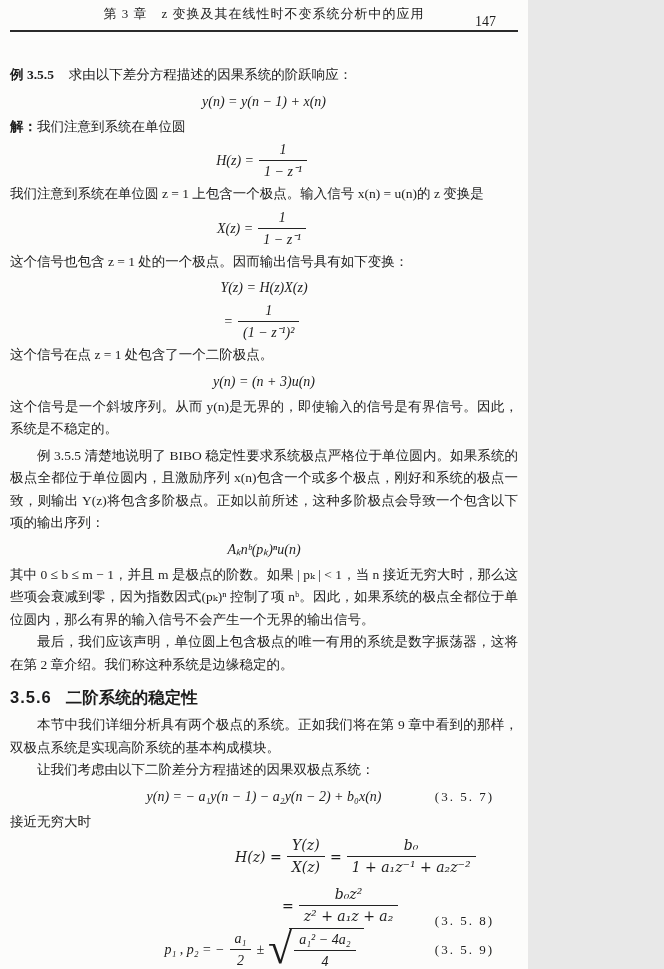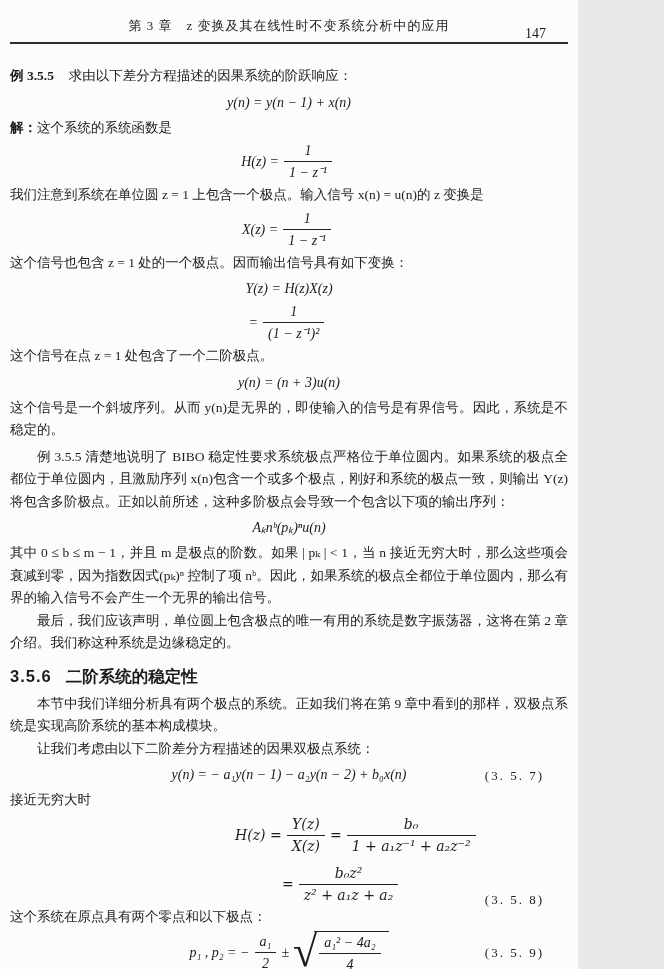--- a/index.html
+++ b/index.html
@@ -1,35 +1,35 @@
 <!DOCTYPE html>
 <html lang="zh"><head>
 <meta charset="utf-8">
 <style>
   html,body{margin:0;padding:0;background:#e8e8e8;}
   .page{
     position:relative;
-    width:578px;height:969px;
+    width:528px;height:969px;
     background:#fcfcfb;
     box-sizing:border-box;
-    padding:16px 10px;
+    padding:4px 10px;
     overflow:hidden;
     font-family:"Liberation Serif","DejaVu Serif",serif;
     color:#1c1c1c;
   }
   
   .hdr{position:relative;text-align:center;font-size:13px;line-height:20px;letter-spacing:1px;}
   .hdr .pageno{position:absolute;right:22px;top:8px;font-size:14px;letter-spacing:0;}
   .hdr-rule{border:none;border-top:2px solid #2b2b2b;margin:6px 0 0 0;}
   
   .p{margin:0;font-size:13.5px;line-height:22.5px;text-align:justify;}
   .ind{text-indent:2em;}
   .bold{font-weight:bold;}
   
-  .mt-lg{margin-top:21px;}
+  .mt-lg{margin-top:32px;}
   .mt-sm{margin-top:4px;}
   
   .eq{
     display:flex;justify-content:center;align-items:center;
     font-family:Liberation Serif, serif;
     font-style:italic;font-size:14px;line-height:23px;
     margin:3px 0;position:relative;
   }
   .eq.labeled .eqlabel{
     position:absolute;right:24px;top:50%;transform:translateY(-50%);
@@ -71,21 +71,21 @@
     <span class="bold">例 3.5.5</span>
     <span class="gap"></span>
     <span>求由以下差分方程描述的因果系统的阶跃响应：</span>
   </p>
 
   <div class="eq">
     <span>y(n) = y(n − 1) + x(n)</span>
   </div>
 
   <p class="p">
-    <span class="bold">解：</span><span>这个系统的系统函数是</span>
+    <span class="bold">解：</span><span>我们注意到系统在单位圆</span>
   </p>
 
   <div class="eq">
     <span>H(z) =</span>
     <span class="frac">
       <span class="num">1</span>
       <span class="den">1 − z⁻¹</span>
     </span>
   </div>
 
@@ -160,21 +160,20 @@
     <div class="eqrow r2">
       <span>=</span>
       <span class="frac">
         <span class="num">b₀z²</span>
         <span class="den">z² + a₁z + a₂</span>
       </span>
     </div>
     <span class="eqlabel">(3. 5. 8)</span>
   </div>
 
-  <p class="p">这个系统在原点具有两个零点和以下极点：</p>
 
   <div class="eq labeled">
     <span>p₁ , p₂ = −</span>
     <span class="frac">
       <span class="num">a₁</span>
       <span class="den">2</span>
     </span>
     <span>±</span>
     <span class="sqrt">
       <span class="radical">√</span>

